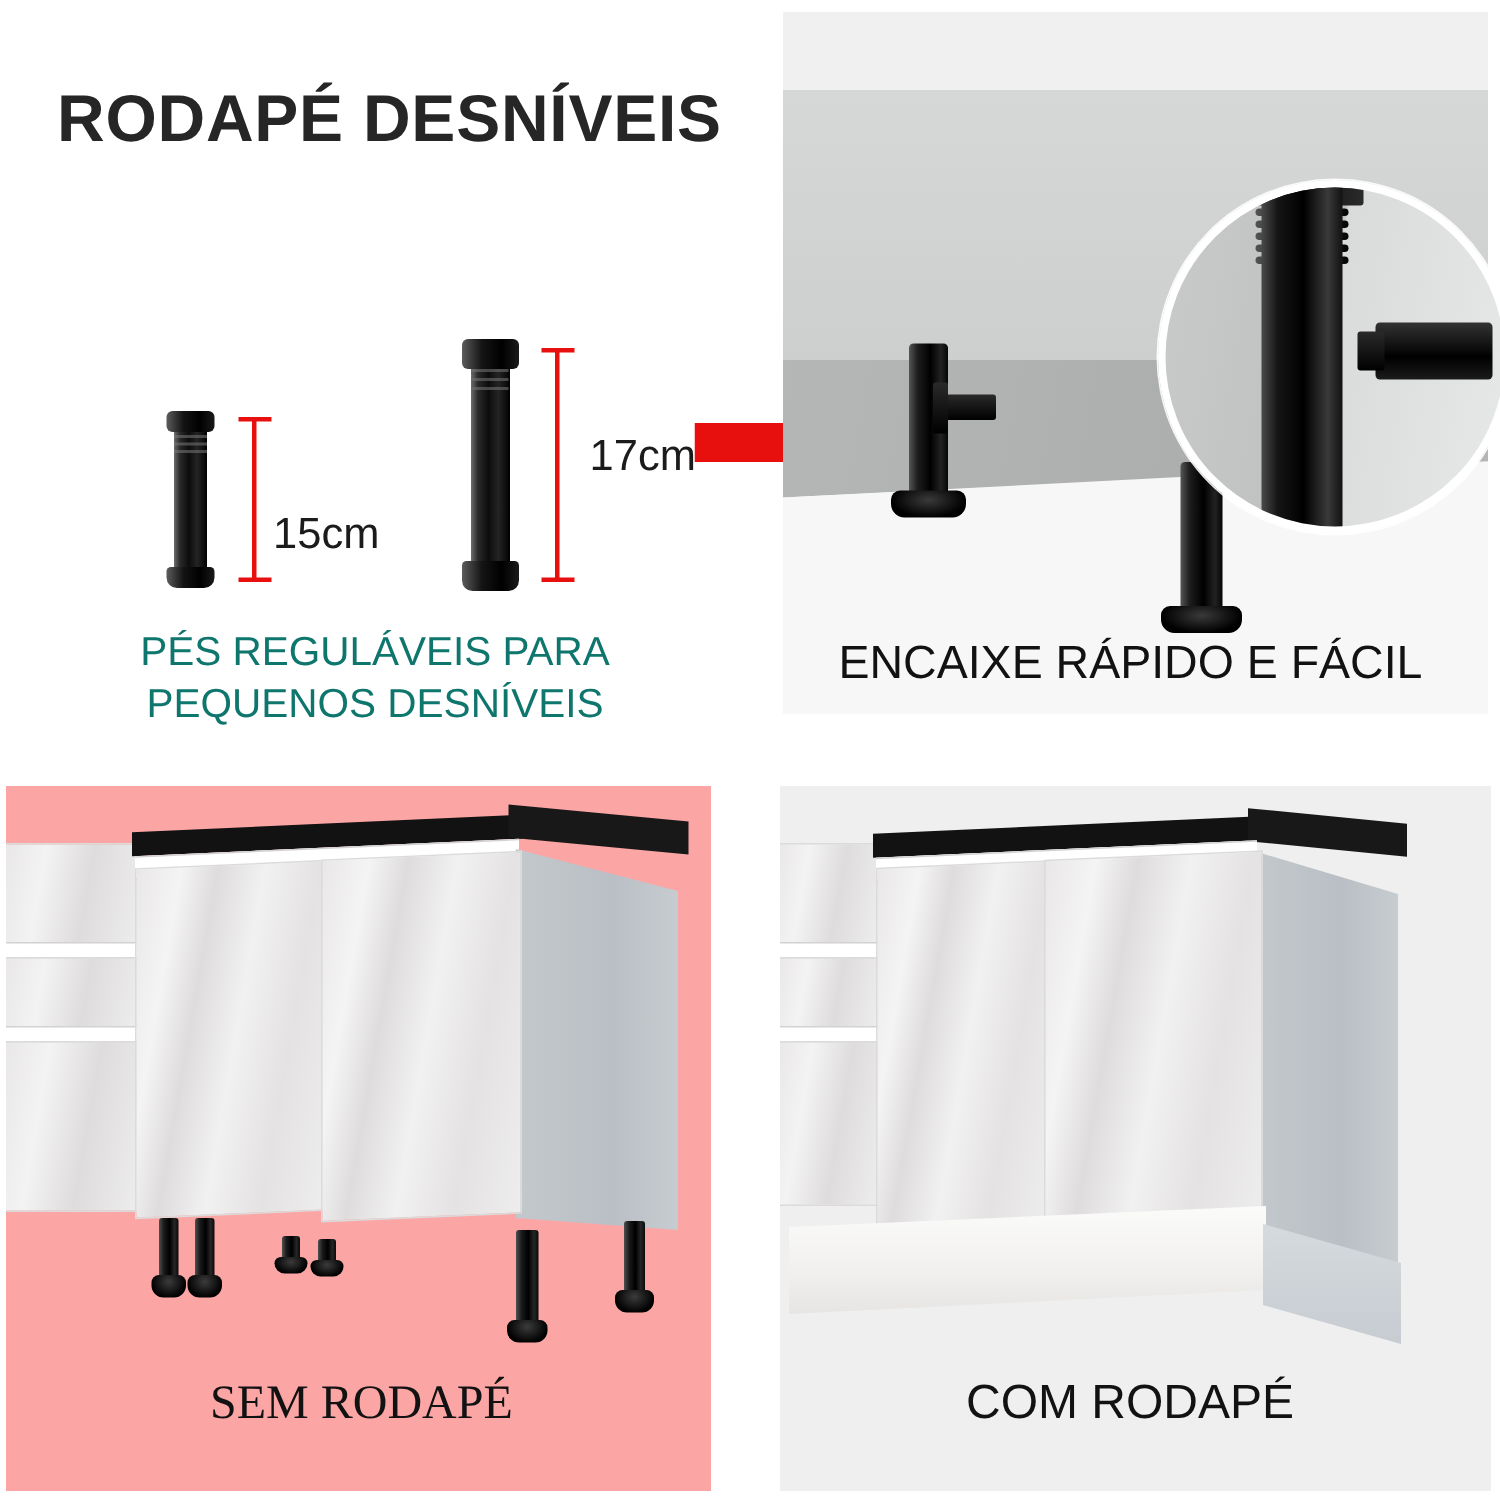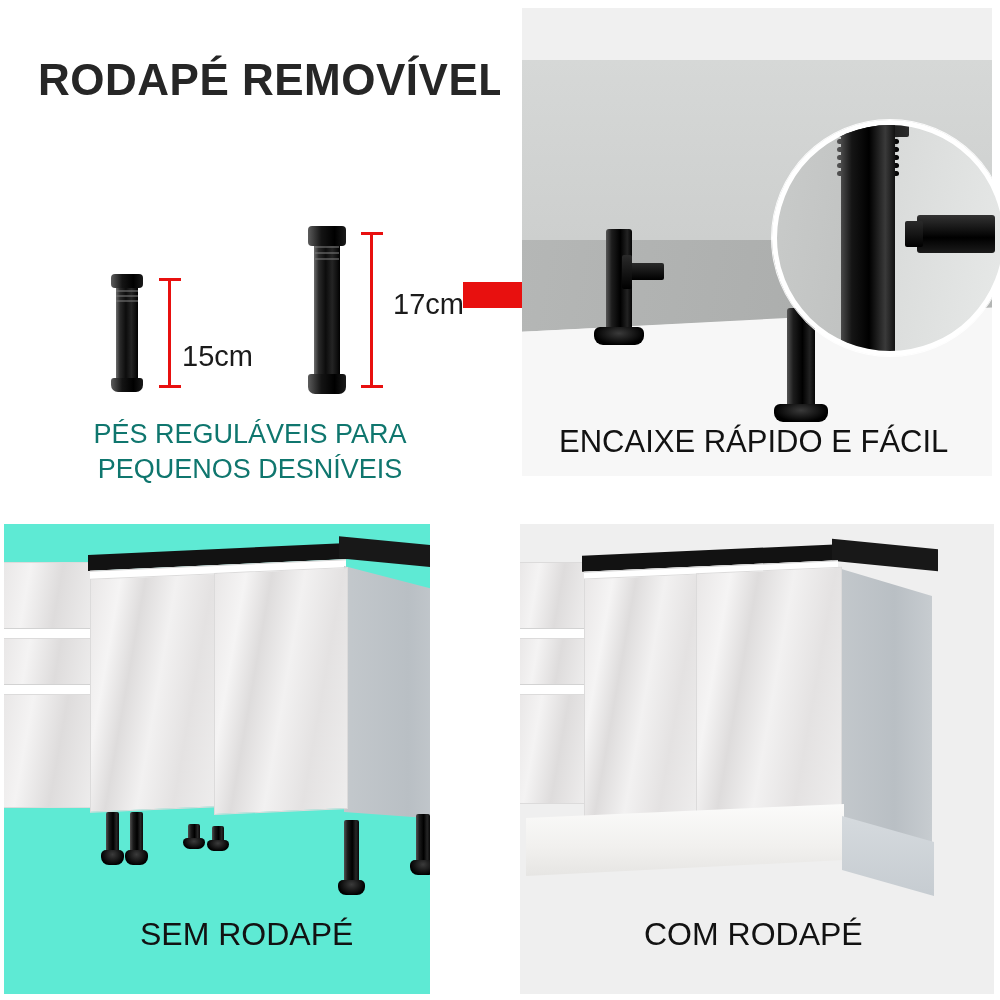--- a/index.html
+++ b/index.html
@@ -8,21 +8,21 @@
 
   .stage{position:absolute;inset:0;background:#ffffff;}
 
   
   .panel{position:absolute;background:#efefef;overflow:hidden;}
 
   #panel-features{left:0;top:0;width:500px;height:500px;background:#ffffff;}
 
   #panel-attach{left:522px;top:8px;width:470px;height:468px;background:#f0f0f0;}
 
-  #panel-without{left:4px;top:524px;width:426px;height:470px;background:#5eead4;}
+  #panel-without{left:4px;top:524px;width:470px;height:470px;background:#fca5a5;font-family:Liberation Serif, serif;}
   #panel-with{left:520px;top:524px;width:474px;height:470px;background:#efefef;}
 
   
   #headline{position:absolute;left:38px;top:55px;font-size:44px;font-weight:bold;
             letter-spacing:.5px;color:#262626;white-space:nowrap;}
 
   
   .foot{position:absolute;}
   .foot .shaft{position:absolute;left:0;top:0;width:100%;height:100%;
     background:linear-gradient(90deg,#6d6d6d 0%,#2a2a2a 18%,#0c0c0c 45%,#242424 70%,#101010 88%,#000 100%);
@@ -98,21 +98,21 @@
   .bcaption{position:absolute;font-size:32px;color:#121212;white-space:nowrap;}
   .pcaption{position:absolute;font-size:31px;color:#121212;white-space:nowrap;}
 </style>
 </head>
 <body>
 
 <div class="stage">
 
   <div class="panel" id="panel-features">
 
-    <div id="headline">RODAPÉ REMOVÍVEL</div>
+    <div id="headline">RODAPÉ DESNÍVEIS</div>
 
     <div class="foot" style="left:116px;top:278px;width:22px;height:110px;">
       <div class="shaft"></div>
       <div class="cap top"></div>
       <div class="cap bot"></div>
       <div class="thread" style="top:12px;"></div>
       <div class="thread" style="top:17px;"></div>
       <div class="thread" style="top:22px;"></div>
     </div>
     <div class="measure" style="left:168px;top:278px;width:3px;height:110px;">

